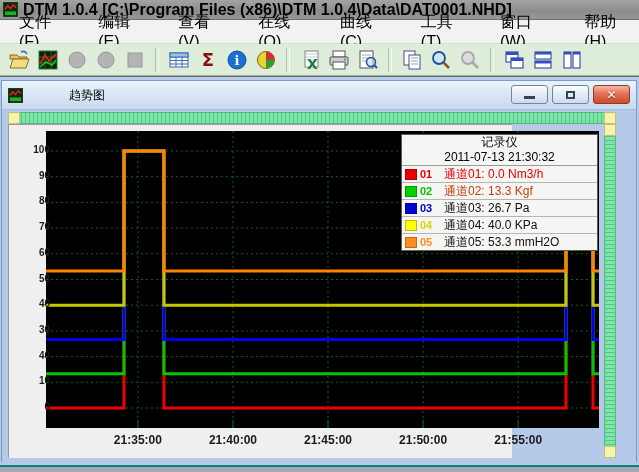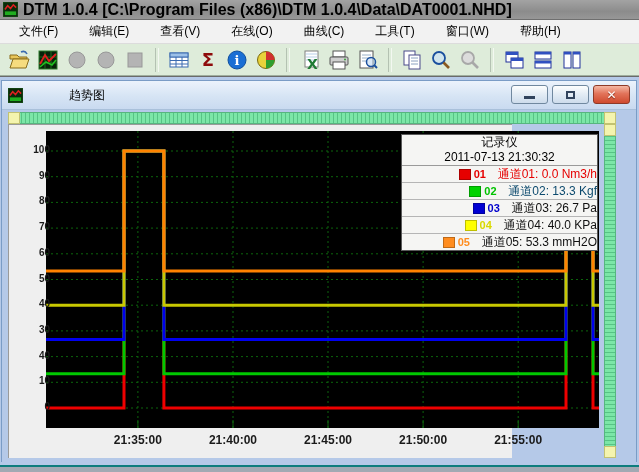--- a/index.html
+++ b/index.html
@@ -11,21 +11,21 @@
     background:linear-gradient(#a3a3a3,#8c8c8c 60%,#979797);
     display:flex;align-items:center;padding-left:3px;box-sizing:border-box;
     border-bottom:1px solid #6f6f6f;}
   .app-icon{width:15px;height:15px;margin-right:5px;flex:0 0 auto;}
   .titlebar .title{font-size:16px;font-weight:700;color:#000;white-space:nowrap;}
 
   
   .menubar{position:absolute;left:0;top:20px;width:639px;height:24px;
     background:#f2f2f2;border-bottom:1px solid #dcdcdc;display:flex;align-items:center;
     padding-left:14px;box-sizing:border-box;gap:21px;}
-  .menu-item{font-size:12px;color:#000;padding:2px 5px;cursor:default;}
+  .menu-item{font-size:16px;color:#000;padding:2px 5px;cursor:default;}
 
   
   .toolbar{position:absolute;left:0;top:44px;width:639px;height:32px;
     background:#deecda;border-bottom:1px solid #9fae9d;display:flex;align-items:center;
     padding-left:6px;box-sizing:border-box;gap:3px;}
   .tbtn{width:26px;height:26px;display:flex;align-items:center;justify-content:center;border-radius:2px;}
   .tsep{width:2px;height:24px;margin:0 4px;border-left:1px solid #b4c2b2;border-right:1px solid #f3f8f1;}
 
   
   .mdi{position:absolute;left:0;top:76px;width:639px;height:396px;background:#b5c9e8;
@@ -63,21 +63,21 @@
   .plot svg{display:block;}
   svg .grid{stroke:#0c640c;stroke-width:1;stroke-dasharray:2 3;}
   .ylab{position:absolute;left:8px;width:33px;text-align:right;font-size:10px;font-weight:700;color:#1a1a1a;}
   .xlab{position:absolute;top:308px;width:62px;text-align:center;font-size:12px;font-weight:700;color:#1a1a1a;}
 
   
   .legend{position:absolute;left:355px;top:3px;width:197px;height:117px;background:#f5f5f3;
     border:1px solid #5a5a5a;box-sizing:border-box;z-index:5;font-size:12px;}
   .lg-title{text-align:center;color:#000;line-height:15px;height:15px;}
   .lg-time{text-align:center;color:#000;line-height:15px;height:15px;border-bottom:1px solid #9a9a9a;}
-  .lg-row{display:flex;align-items:center;height:16px;border-bottom:1px solid #b5b5b5;padding-left:9px;justify-content:flex-end;}
+  .lg-row{display:flex;align-items:center;height:16px;border-bottom:1px solid #b5b5b5;padding-left:3px;}
   .lg-row:last-child{border-bottom:none;}
   .lg-swatch{width:12px;height:11px;margin-right:3px;flex:0 0 auto;border:1px solid rgba(0,0,0,.25);box-sizing:border-box;}
   .lg-num{width:24px;font-weight:700;font-size:11px;}
   .lg-text{white-space:nowrap;}
 
   
   .frame-teal{position:absolute;left:0;top:465px;width:639px;height:2px;background:#0d7d7d;}
   .frame-gray{position:absolute;left:0;top:467px;width:639px;height:5px;background:#a2a9b3;}
 </style>
 </head>
@@ -304,21 +304,21 @@
               <div class="lg-time">2011-07-13 21:30:32</div>
               <div id="legend-rows">
                   <div class="lg-row">
                     <span class="lg-swatch" style="background: rgb(230, 0, 0);"></span>
                     <span class="lg-num" style="color: rgb(230, 0, 0);">01</span>
                     <span class="lg-text" style="color: rgb(230, 0, 0);">通道01: 0.0 Nm3/h</span>
                   </div>
                   <div class="lg-row">
                     <span class="lg-swatch" style="background: rgb(0, 210, 0);"></span>
                     <span class="lg-num" style="color: rgb(0, 195, 0);">02</span>
-                    <span class="lg-text" style="color: #0c4a6e;">通道02: 13.3 Kgf</span>
+                    <span class="lg-text" style="color: #c2410c;">通道02: 13.3 Kgf</span>
                   </div>
                   <div class="lg-row">
                     <span class="lg-swatch" style="background: rgb(0, 0, 210);"></span>
                     <span class="lg-num" style="color: rgb(0, 0, 204);">03</span>
                     <span class="lg-text" style="color: rgb(17, 17, 17);">通道03: 26.7 Pa</span>
                   </div>
                   <div class="lg-row">
                     <span class="lg-swatch" style="background: rgb(255, 255, 0);"></span>
                     <span class="lg-num" style="color: rgb(217, 217, 0);">04</span>
                     <span class="lg-text" style="color: rgb(17, 17, 17);">通道04: 40.0 KPa</span>

